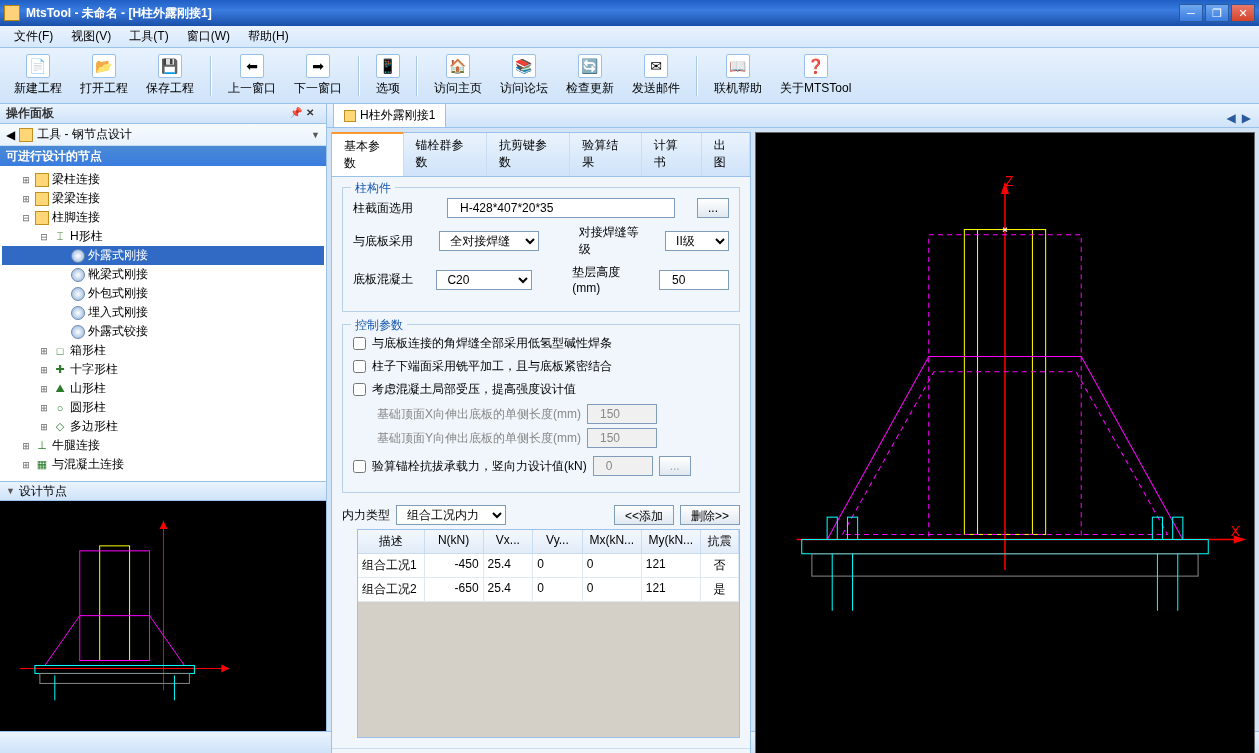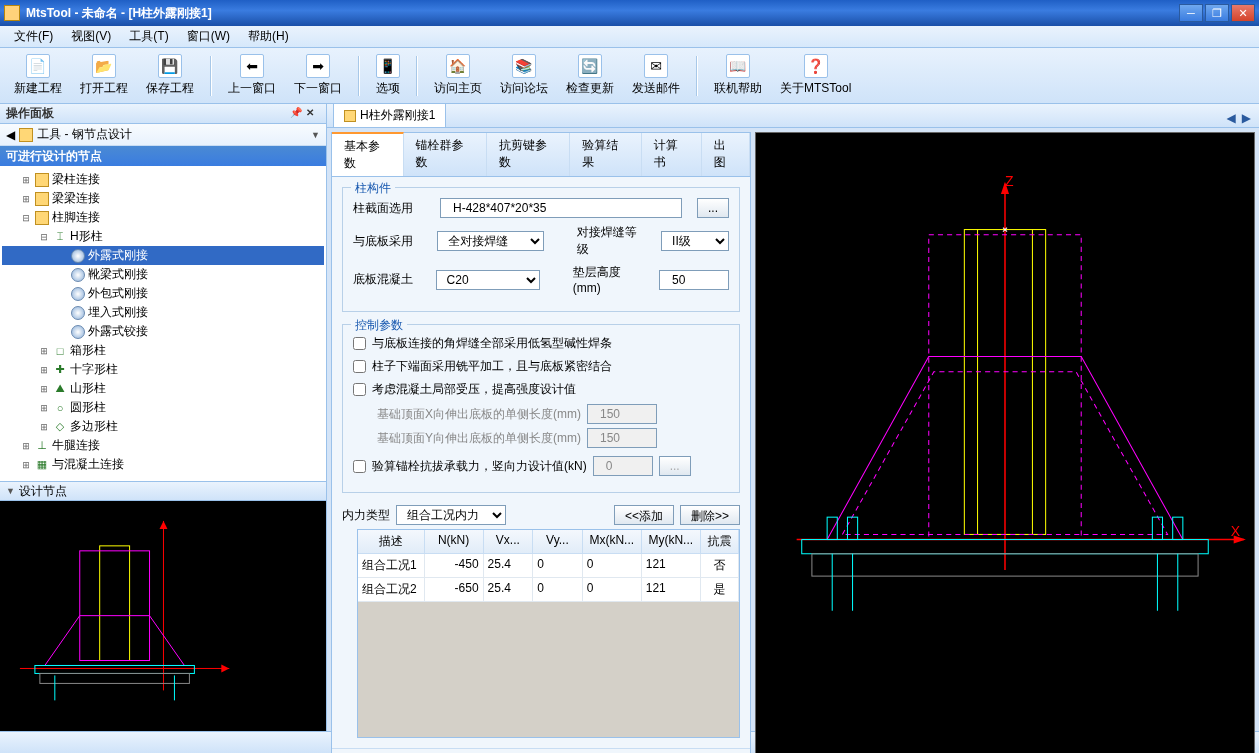--- a/index.html
+++ b/index.html
@@ -52,21 +52,21 @@
 .nav-arrow { cursor: pointer; padding: 2px; }
 
 .doc-content { flex: 1; display: flex; padding: 4px; gap: 4px; }
 .form-panel { width: 420px; background: #f0f6fc; border: 1px solid #9ac1ea; display: flex; flex-direction: column; }
 .form-tabs { display: flex; background: linear-gradient(#eaf3fd,#cfe3f9); border-bottom: 1px solid #9ac1ea; }
 .form-tab { padding: 4px 12px; border-right: 1px solid #c8ddf3; cursor: pointer; }
 .form-tab.active { background: #fff; border-top: 2px solid #ff9830; margin-top: -1px; }
 .form-body { flex: 1; padding: 10px; overflow: auto; background: #f0f6fc; }
 .fieldset { border: 1px solid #b8d0e8; padding: 10px 10px 10px 10px; margin-bottom: 12px; position: relative; }
 .legend { position: absolute; top: -8px; left: 8px; background: #f0f6fc; padding: 0 4px; color: #1a5ab0; }
-.form-row { display: flex; align-items: center; margin-bottom: 6px; gap: 15px; }
+.form-row { display: flex; align-items: center; margin-bottom: 6px; gap: 22px; }
 .form-label { width: 72px; }
 .form-label-long { flex: 0 0 auto; color: #888; }
 .text-input { border: 1px solid #7f9db9; padding: 2px 12px; background: #fff; height: 20px; }
 .text-input:disabled { background: #f0f0f0; color: #888; }
 .combo { border: 1px solid #7f9db9; padding: 1px 6px; background: #fff; height: 20px; }
 .small-btn { border: 1px solid #7f9db9; background: linear-gradient(#fff,#e0e8f0); padding: 2px 10px; height: 20px; cursor: pointer; }
 .checkbox-row { display: flex; align-items: center; margin-bottom: 6px; gap: 6px; }
 .checkbox-row label { cursor: pointer; }
 .indent-row { margin-left: 24px; display: flex; align-items: center; gap: 6px; margin-bottom: 4px; }
 

